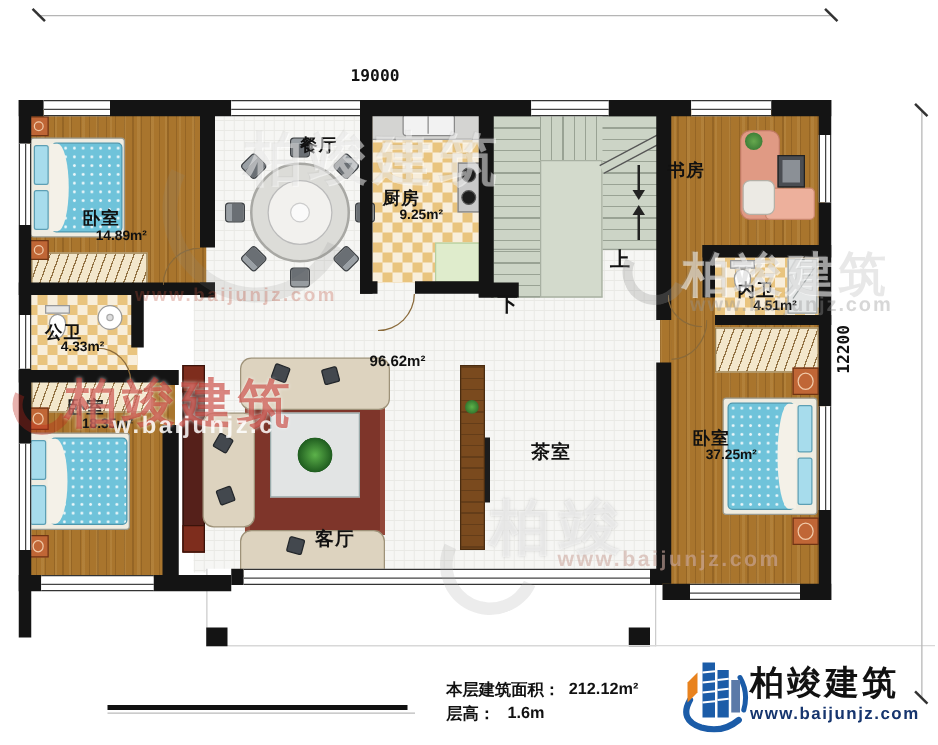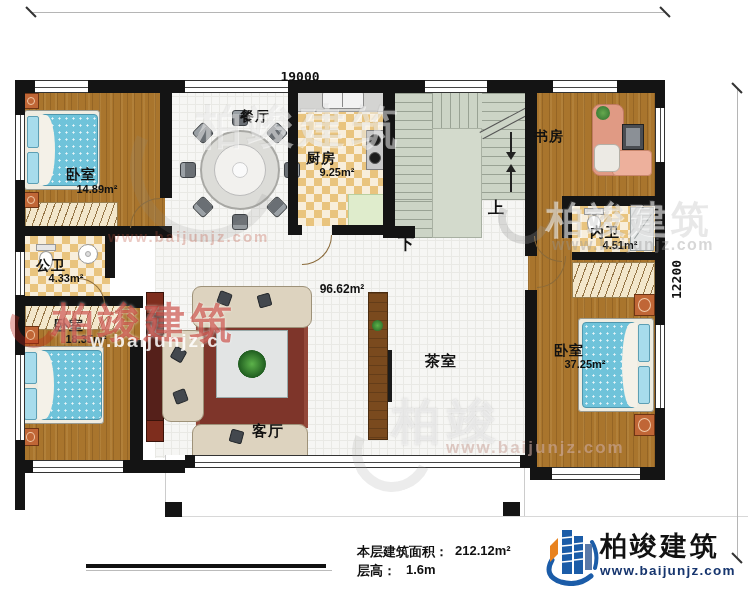--- a/index.html
+++ b/index.html
@@ -234,28 +234,28 @@
   <span class="rname" style="left:240px;top:108px;width:60px;">餐厅</span>
   <span class="rname" style="left:306px;top:150px;width:62px;">厨房</span>
   <span class="rarea" style="left:304px;top:166px;width:66px;">9.25m²</span>
   <span class="rname" style="left:534px;top:128px;width:60px;">书房</span>
   <span class="rname" style="left:590px;top:224px;width:60px;">内卫</span>
   <span class="rarea" style="left:587px;top:239px;width:66px;">4.51m²</span>
   <span class="rname" style="left:554px;top:342px;width:60px;">卧室</span>
   <span class="rarea" style="left:549px;top:358px;width:72px;">37.25m²</span>
   <span class="rname" style="left:252px;top:422px;width:62px;font-size:15px;">客厅</span>
   <span class="rname" style="left:425px;top:352px;width:62px;font-size:15px;">茶室</span>
-  <span class="rarea" style="left:306px;top:282px;width:72px;font-size:12px;">96.62m²</span>
+  <span class="rarea" style="left:282px;top:282px;width:72px;font-size:12px;">96.62m²</span>
   <span class="stairlab" style="left:488px;top:198px;">上</span>
   <span class="stairlab" style="left:398px;top:234px;">下</span>
 
   <i class="dim" style="left:30px;top:12px;width:636px;height:1px;"></i>
   <i class="tick" style="left:24px;top:11px;"></i>
   <i class="tick" style="left:658px;top:11px;"></i>
-  <span class="dimtxt" style="left:268px;top:69px;width:64px;">19000</span>
+  <span class="dimtxt" style="left:268px;top:54px;width:64px;">19000</span>
   <i class="dim" style="left:737px;top:88px;width:1px;height:470px;"></i>
   <i class="tick" style="left:730px;top:87px;"></i>
   <i class="tick" style="left:730px;top:557px;"></i>
   <span class="dimtxt" style="left:644px;top:272px;width:64px;transform:rotate(-90deg);">12200</span>
 
   <i class="ring" style="left:130px;top:92px;width:150px;height:150px;border-width:12px;border-left-color:rgba(140,140,140,.16);border-bottom-color:rgba(140,140,140,.16);transform:rotate(-20deg);"></i>
   <span class="wmtext" style="left:195px;top:96px;font-size:46px;letter-spacing:6px;color:rgba(160,160,160,.14);text-shadow:1px 1px 0 rgba(255,255,255,.5);">柏竣建筑</span>
   <span class="wmtext" style="left:108px;top:228px;font-size:15px;letter-spacing:2px;color:rgba(190,80,60,.30);">www.baijunjz.com</span>
 
   <i class="ring" style="left:498px;top:192px;width:52px;height:52px;border-width:8px;border-left-color:rgba(150,150,150,.3);border-bottom-color:rgba(150,150,150,.3);transform:rotate(-20deg);"></i>

